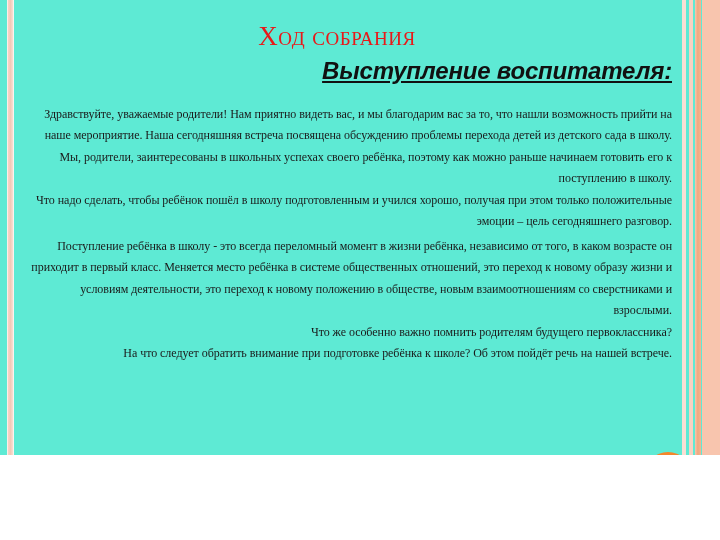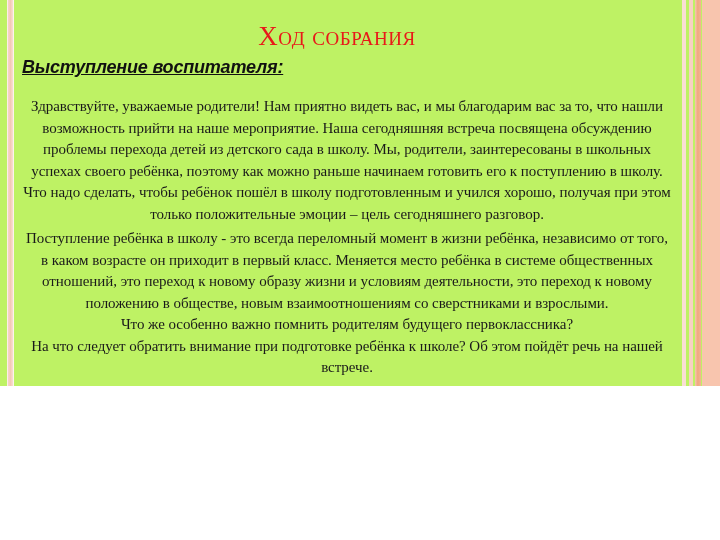--- a/index.html
+++ b/index.html
@@ -5,22 +5,22 @@
   * { margin:0; padding:0; box-sizing:border-box; }
   html, body {
     width:720px; height:540px;
     background:#ffffff;
     font-family:"Liberation Serif", serif;
     overflow:hidden;
   }
 
   .slide {
     position:relative;
-    width:720px; height:386px;
-    background:#bef264;
+    width:720px; height:455px;
+    background:#5eead4;
     overflow:hidden;
   }
 
   
   .edge-left {
     position:absolute; left:0; top:0;
     width:18px; height:540px;
     z-index:3;
   }
   .edge-left .s1 {
@@ -78,41 +78,41 @@
     font-family:"Liberation Serif", serif;
     font-size:27px;
     font-variant:small-caps;
     letter-spacing:0.5px;
     line-height:1.1;
     padding-right:20px;
   }
 
   .slide-subtitle {
     margin-top:4px;
-    text-align:left;
+    text-align:right;
     color:#111111;
     font-family:"Liberation Sans", sans-serif;
-    font-size:18px;
+    font-size:24px;
     font-weight:bold;
     font-style:italic;
     text-decoration:underline;
     line-height:1.25;
     letter-spacing:-0.2px;
   }
 
   .body-block {
     margin-top:18px;
   }
 
   .para {
     color:#1a1a1a;
     font-family:"Liberation Serif", serif;
-    font-size:15px;
+    font-size:12px;
     line-height:21.5px;
-    text-align:center;
+    text-align:right;
     white-space:pre-wrap;
     letter-spacing:-0.05px;
   }
   .para + .para { margin-top:3px; }
 </style>
 </head>
 <body>
 
 <div class="slide">
 

